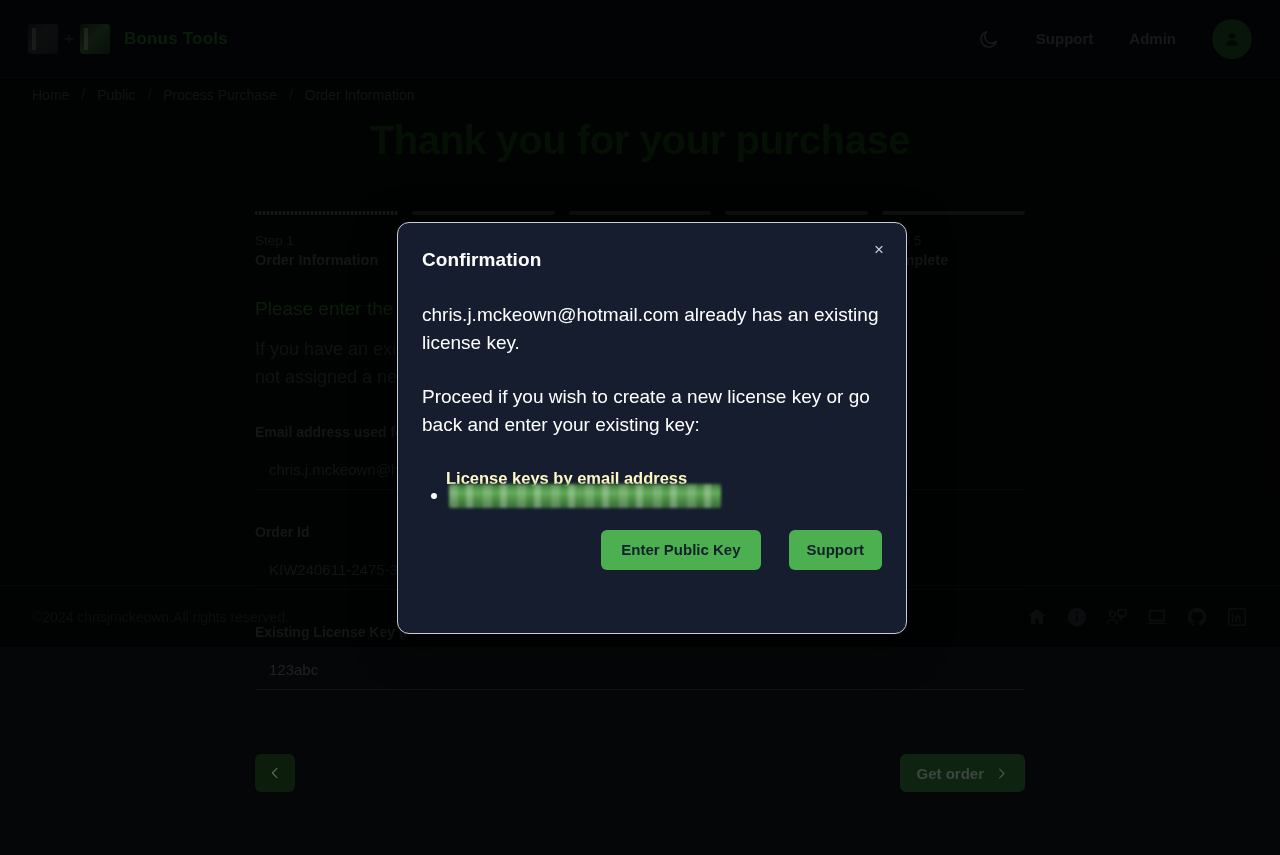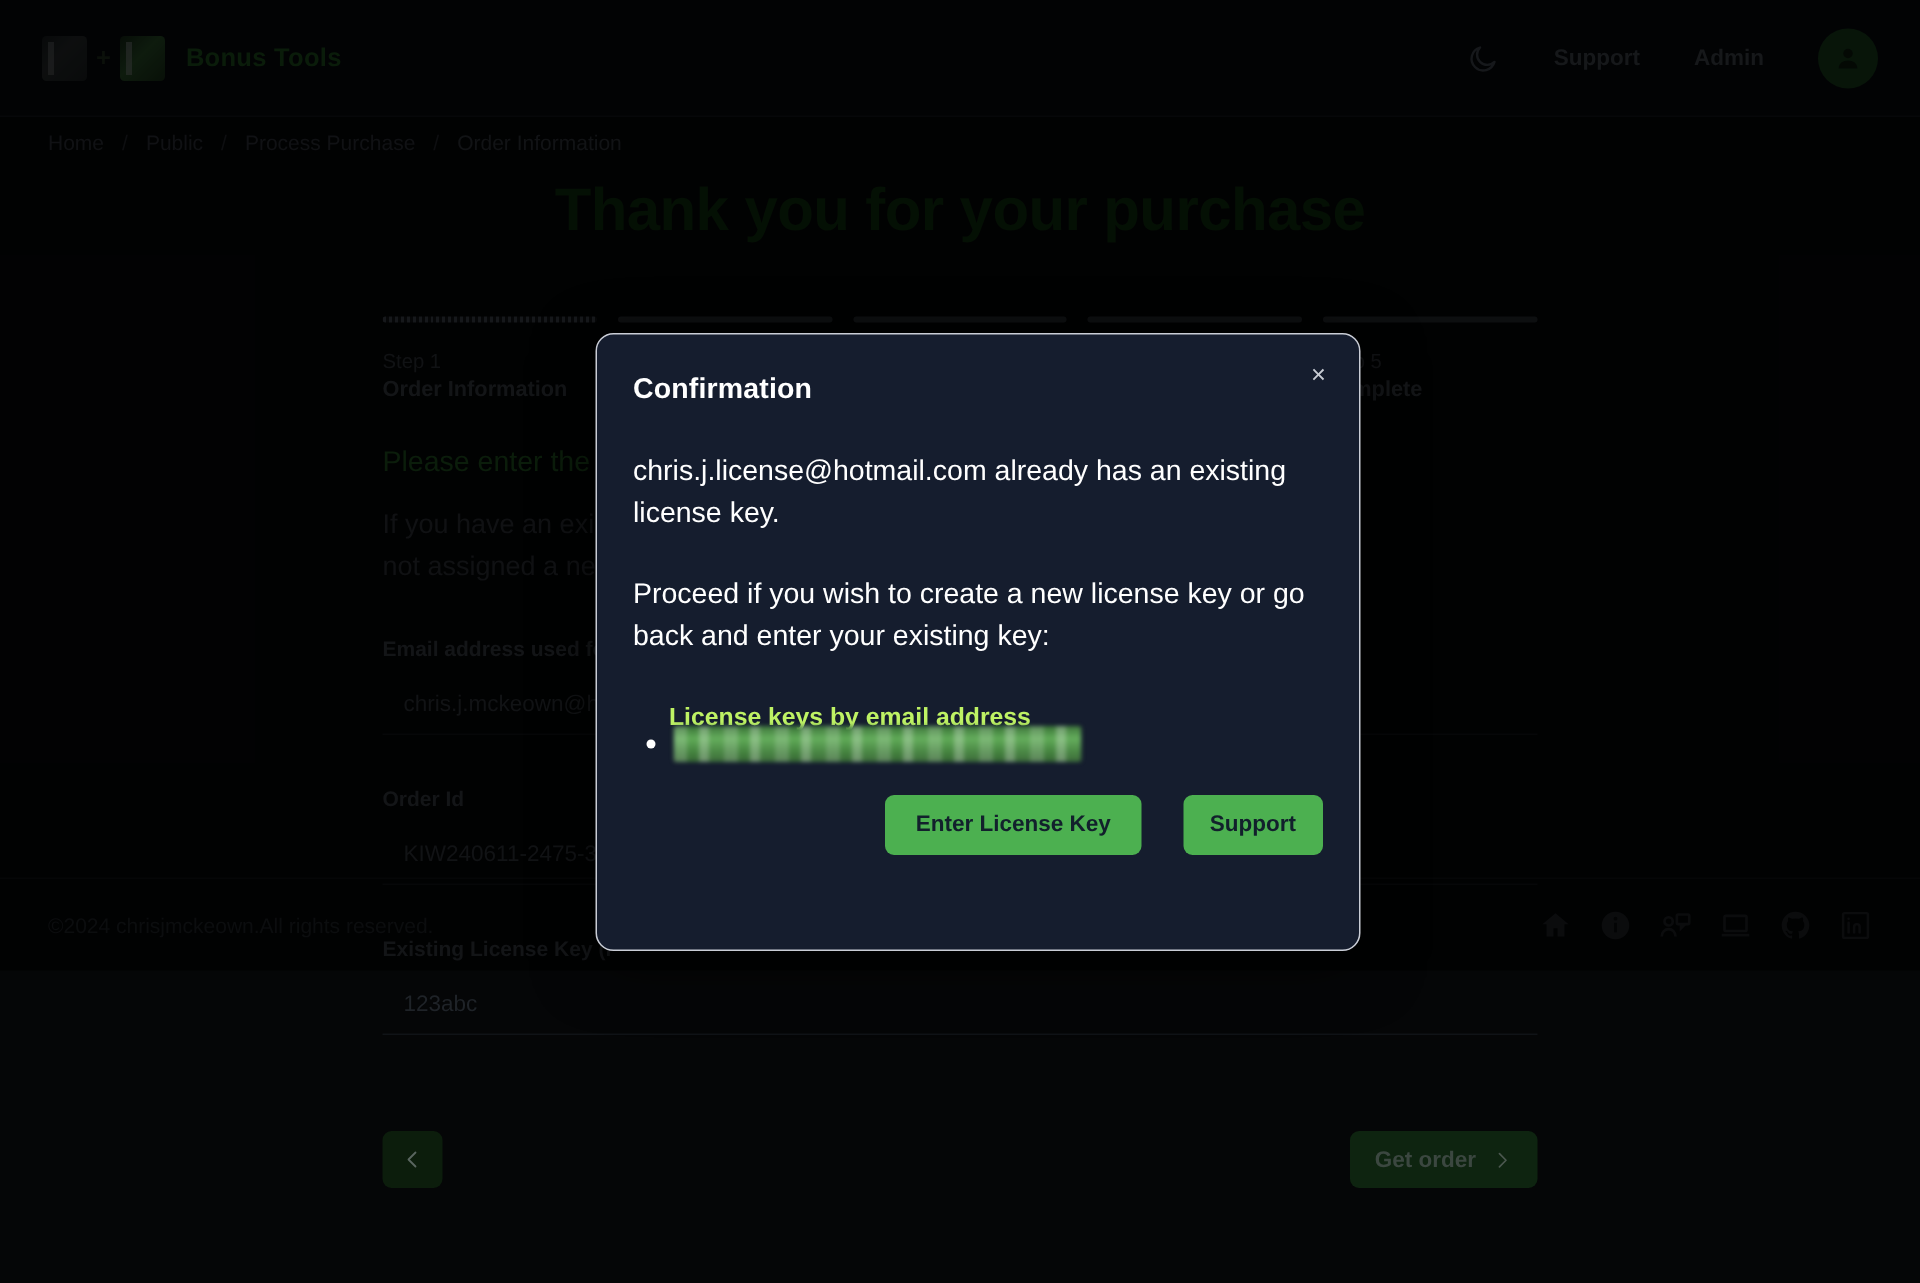--- a/index.html
+++ b/index.html
@@ -136,21 +136,21 @@
     position: absolute; right: 16px; top: 16px; width: 22px; height: 22px;
     color: #c8ccd4; font-size: 17px; line-height: 22px; text-align: center;
     cursor: pointer; background: none; border: none; padding: 0;
   }
   .modal-body { margin-top: 30px; }
   .modal-p {
     color: #ffffff; font-size: 19px; line-height: 1.47; max-width: 470px;
   }
   .modal-p + .modal-p { margin-top: 26px; }
   .keys-block { margin-top: 30px; padding-left: 24px; position: relative; }
-  .keys-heading { color: #bef264; font-size: 16.5px; font-weight: 600; }
+  .keys-heading { color: #fef9c3; font-size: 16.5px; font-weight: 600; }
   .key-row { display: flex; align-items: center; gap: 12px; margin-top: -4px; }
   .key-bullet {
     width: 6px; height: 6px; border-radius: 50%; background: #ffffff; flex: 0 0 6px;
     margin-left: -15px;
   }
   .key-redacted {
     width: 272px; height: 24px; border-radius: 2px;
     background:
       repeating-linear-gradient(90deg,
         rgba(255,255,255,.22) 0 9px,
@@ -322,31 +322,31 @@
     </div>
   </div>
 
   <div class="scrim"></div>
 
   <div class="modal">
     <div class="modal-title">Confirmation</div>
     <button class="modal-close">×</button>
 
     <div class="modal-body">
-      <div class="modal-p">chris.j.license@hotmail.com already has an existing license key.</div>
+      <div class="modal-p">chris.j.mckeown@hotmail.com already has an existing license key.</div>
       <div class="modal-p">Proceed if you wish to create a new license key or go back and enter your existing key:</div>
 
       <div class="keys-block">
         <div class="keys-heading">License keys by email address</div>
         <div class="key-row">
           <span class="key-bullet"></span>
           <span class="key-redacted"></span>
         </div>
       </div>
 
       <div class="modal-actions">
-        <button class="btn-green">Enter License Key</button>
+        <button class="btn-green">Enter Public Key</button>
         <button class="btn-green small">Support</button>
       </div>
     </div>
   </div>
 
 </div>
 
 </body></html>

